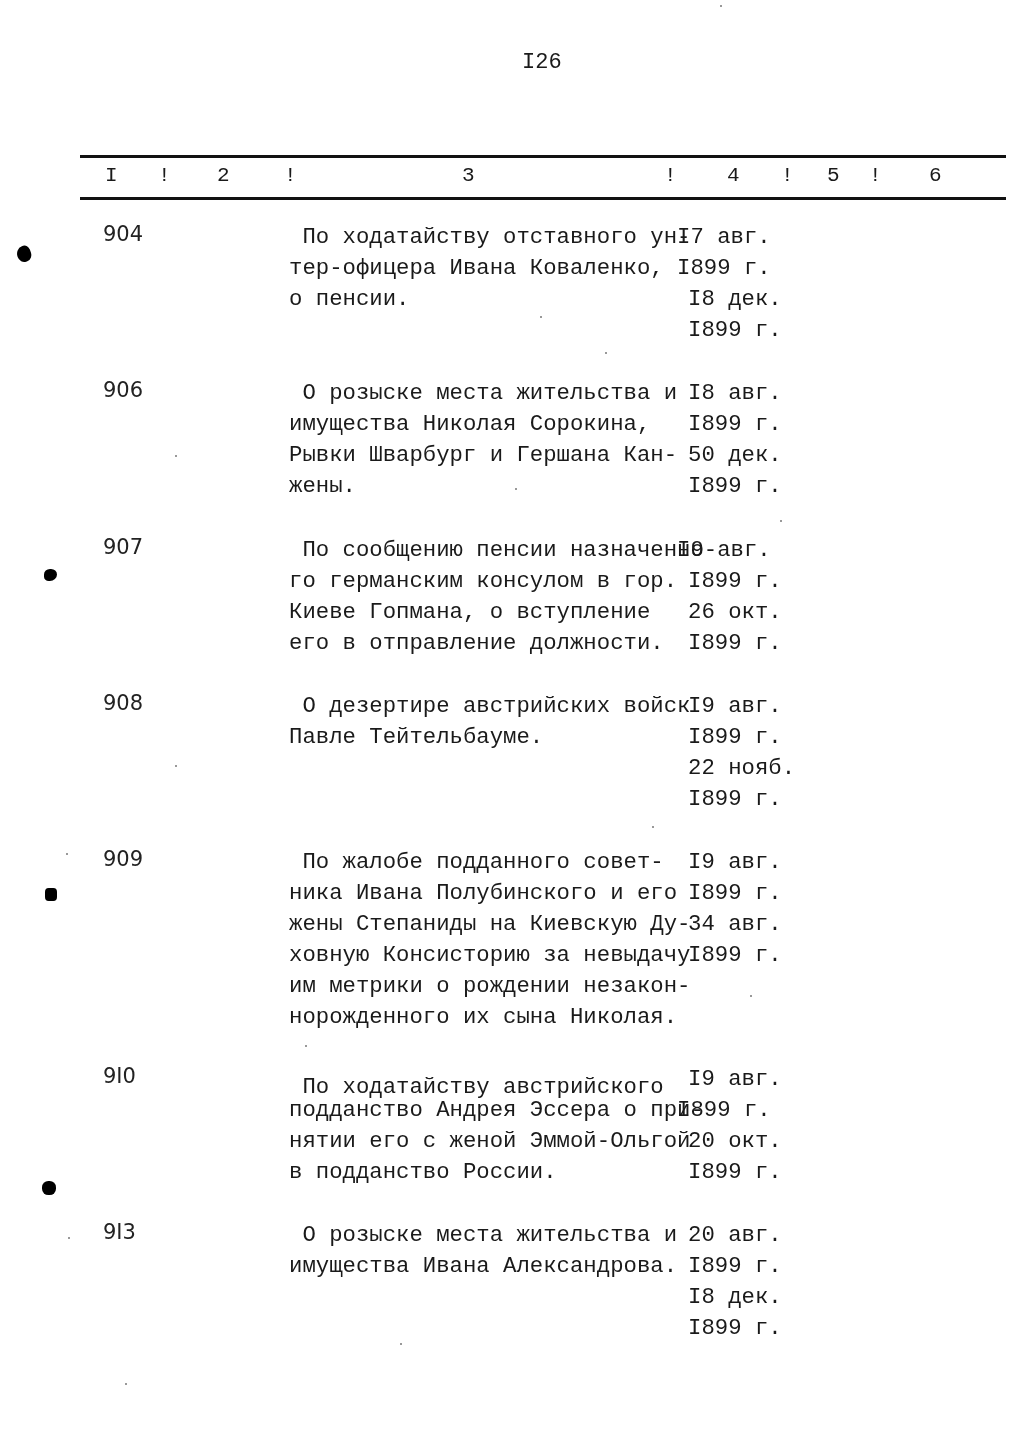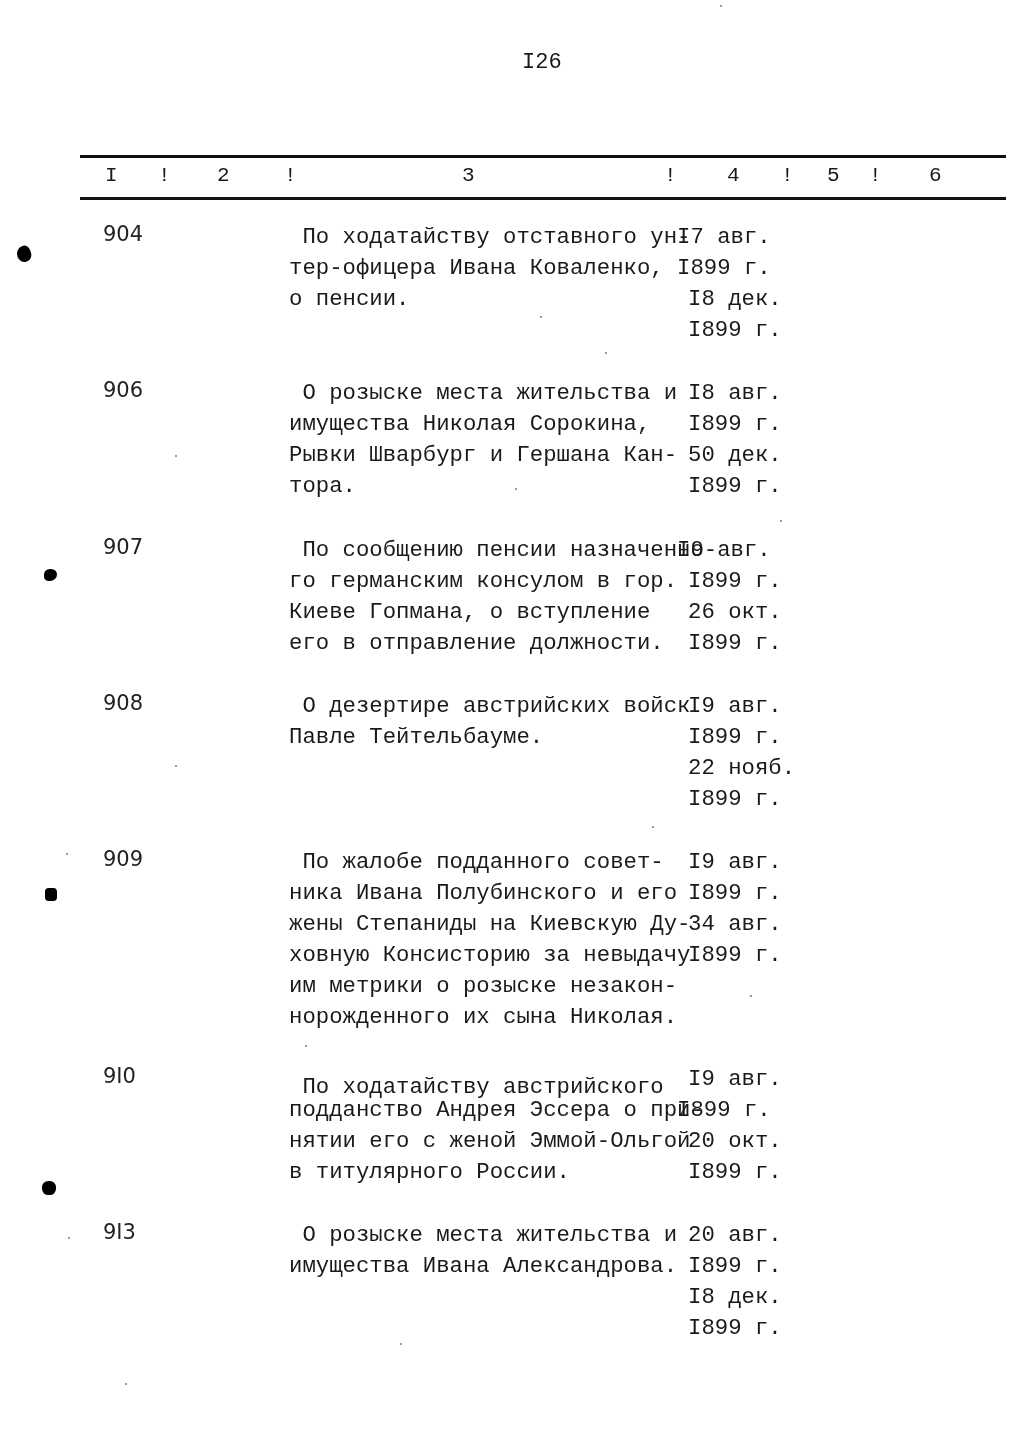--- a/index.html
+++ b/index.html
@@ -114,21 +114,21 @@
   <div class="line date" style="top:31px; left:677px">I899 г.</div>
   <div class="line date" style="top:62px; left:688px">I8 дек.</div>
   <div class="line date" style="top:93px; left:688px">I899 г.</div>
 </div>
 
 <div class="entry" style="top:378px">
   <div class="num">906</div>
   <div class="line desc" style="top:0px"> О розыске места жительства и</div>
   <div class="line desc" style="top:31px">имущества Николая Сорокина,</div>
   <div class="line desc" style="top:62px">Рывки Шварбург и Гершана Кан-</div>
-  <div class="line desc" style="top:93px">тора.</div>
+  <div class="line desc" style="top:93px">жены.</div>
   <div class="line date" style="top:0px; left:688px">I8 авг.</div>
   <div class="line date" style="top:31px; left:688px">I899 г.</div>
   <div class="line date" style="top:62px; left:688px">50 дек.</div>
   <div class="line date" style="top:93px; left:688px">I899 г.</div>
 </div>
 
 <div class="entry" style="top:535px">
   <div class="num">907</div>
   <div class="line desc" style="top:0px"> По сообщению пенсии назначенно-</div>
   <div class="line desc" style="top:31px">го германским консулом в гор.</div>
@@ -149,34 +149,34 @@
   <div class="line date" style="top:62px; left:688px">22 нояб.</div>
   <div class="line date" style="top:93px; left:688px">I899 г.</div>
 </div>
 
 <div class="entry" style="top:847px">
   <div class="num">909</div>
   <div class="line desc" style="top:0px"> По жалобе подданного совет-</div>
   <div class="line desc" style="top:31px">ника Ивана Полубинского и его</div>
   <div class="line desc" style="top:62px">жены Степаниды на Киевскую Ду-</div>
   <div class="line desc" style="top:93px">ховную Консисторию за невыдачу</div>
-  <div class="line desc" style="top:124px">им метрики о розыске незакон-</div>
+  <div class="line desc" style="top:124px">им метрики о рождении незакон-</div>
   <div class="line desc" style="top:155px">норожденного их сына Николая.</div>
   <div class="line date" style="top:0px; left:688px">I9 авг.</div>
   <div class="line date" style="top:31px; left:688px">I899 г.</div>
   <div class="line date" style="top:62px; left:688px">34 авг.</div>
   <div class="line date" style="top:93px; left:688px">I899 г.</div>
 </div>
 
 <div class="entry" style="top:1064px">
   <div class="num">9I0</div>
   <div class="line desc" style="top:8px"> По ходатайству австрийского</div>
   <div class="line desc" style="top:31px">подданство Андрея Эссера о при-</div>
   <div class="line desc" style="top:62px">нятии его с женой Эммой-Ольгой</div>
-  <div class="line desc" style="top:93px">в титулярного России.</div>
+  <div class="line desc" style="top:93px">в подданство России.</div>
   <div class="line date" style="top:0px; left:688px">I9 авг.</div>
   <div class="line date" style="top:31px; left:677px">I899 г.</div>
   <div class="line date" style="top:62px; left:688px">20 окт.</div>
   <div class="line date" style="top:93px; left:688px">I899 г.</div>
 </div>
 
 <div class="entry" style="top:1220px">
   <div class="num">9I3</div>
   <div class="line desc" style="top:0px"> О розыске места жительства и</div>
   <div class="line desc" style="top:31px">имущества Ивана Александрова.</div>

